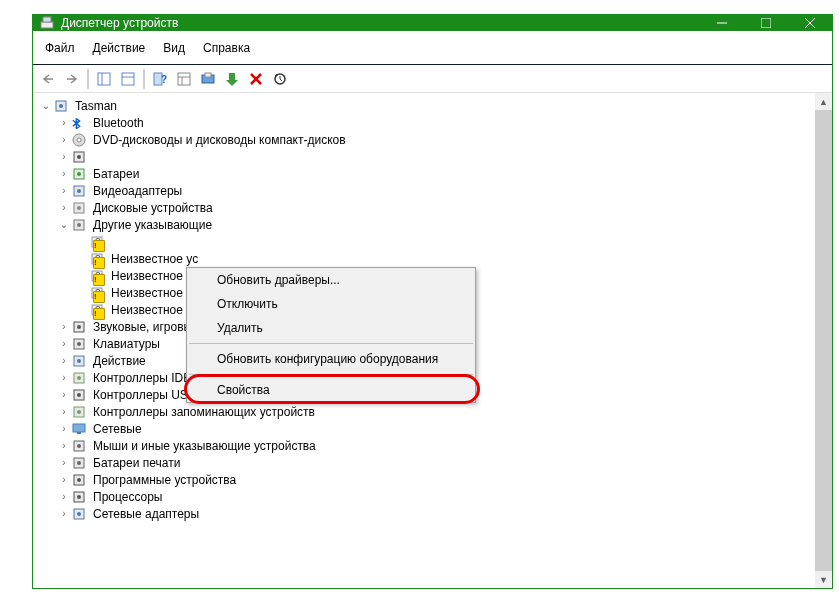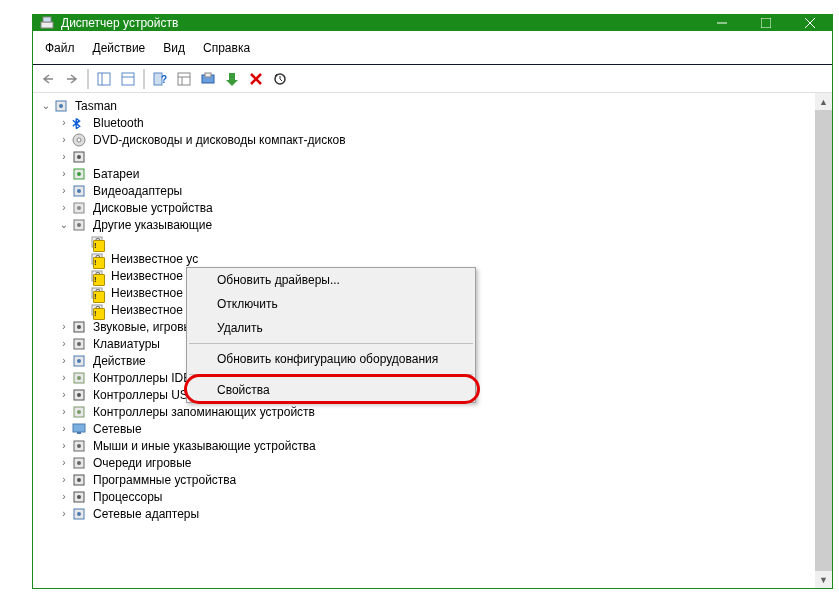--- a/index.html
+++ b/index.html
@@ -345,21 +345,21 @@
         <span class="label">Мыши и иные указывающие устройства</span>
       </div>
       <div class="node" style="padding-left:22px">
         <span class="exp">›</span>
         <span class="icon">
           <svg width="14" height="14">
             <rect x="2" y="2" width="10" height="10" fill="#e8e8e8" stroke="#666"></rect>
             <circle cx="7" cy="7" r="2" fill="#666"></circle>
           </svg>
         </span>
-        <span class="label">Очереди игровые</span>
+        <span class="label">Батареи печати</span>
       </div>
       <div class="node" style="padding-left:22px">
         <span class="exp">›</span>
         <span class="icon">
           <svg width="14" height="14">
             <rect x="2" y="2" width="10" height="10" fill="#e8e8e8" stroke="#555"></rect>
             <circle cx="7" cy="7" r="2" fill="#555"></circle>
           </svg>
         </span>
         <span class="label">Программные устройства</span>

